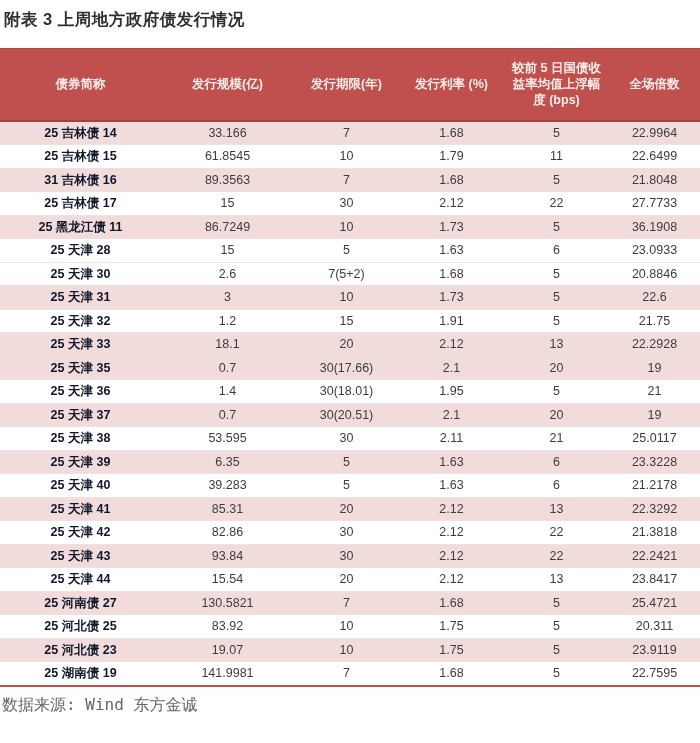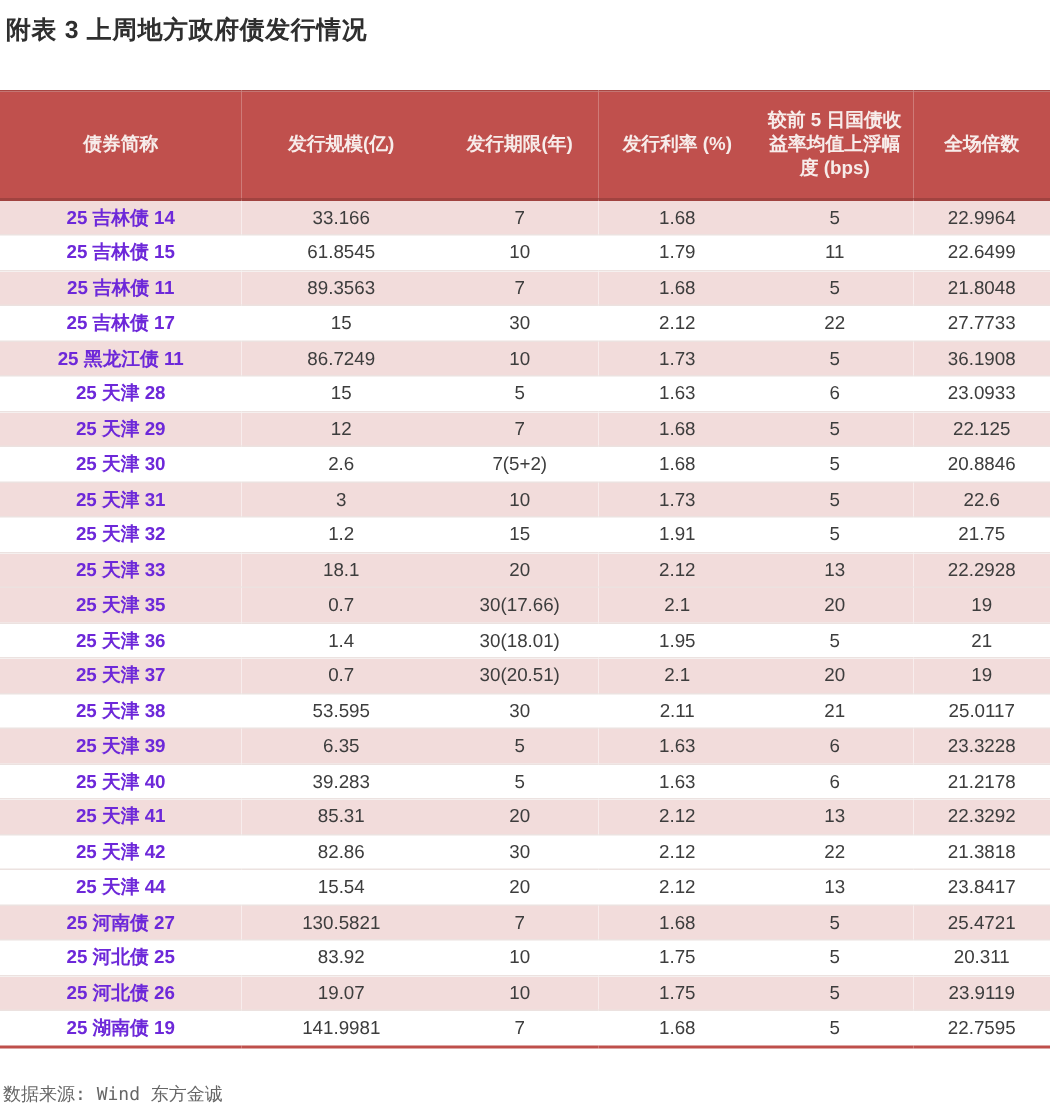--- a/index.html
+++ b/index.html
@@ -20,21 +20,21 @@
     color:var(--body-text);
     width:700px;
     height:743px;
     overflow:hidden;
   }
   .page-title{
     font-size:16.5px;
     font-weight:bold;
     color:var(--title-text);
     padding:9px 0 0 4px;
-    height:60px;
+    height:48px;
     letter-spacing:0.5px;
   }
   table.bond-table{
     width:700px;
     border-collapse:collapse;
     table-layout:fixed;
     border-top:1px solid #A84743;
     border-bottom:2px solid var(--table-bottom-border);
   }
   thead th{
@@ -55,26 +55,26 @@
     vertical-align:middle;
     height:22.5px;
     padding:0 3px;
     line-height:22.5px;
     color:var(--body-text);
     border-bottom:1px solid var(--row-divider);
     white-space:nowrap;
     overflow:hidden;
   }
   tbody tr.alt td{background:var(--alt-row-bg);}
-  tbody td.bond-name{font-weight:bold;color:#6d28d9;}
+  tbody td.bond-name{font-weight:bold;color:#0f172a;}
   .source-note{
     font-family:"DejaVu Sans Mono","Liberation Mono",monospace;
-    font-size:12px;
+    font-size:16px;
     color:var(--source-text);
-    padding:22px 0 0 2px;
+    padding:8px 0 0 2px;
   }
 </style>
 </head>
 <body>
 
 <div class="page">
   <div class="page-title">附表 3 上周地方政府债发行情况</div>
 
   <table class="bond-table">
     <colgroup>
@@ -106,21 +106,21 @@
         </tr>
         <tr>
           <td class="bond-name">25 吉林债 15</td>
           <td>61.8545</td>
           <td>10</td>
           <td>1.79</td>
           <td>11</td>
           <td>22.6499</td>
         </tr>
         <tr class="alt">
-          <td class="bond-name">25 吉林债 11</td>
+          <td class="bond-name">31 吉林债 16</td>
           <td>89.3563</td>
           <td>7</td>
           <td>1.68</td>
           <td>5</td>
           <td>21.8048</td>
         </tr>
         <tr>
           <td class="bond-name">25 吉林债 17</td>
           <td>15</td>
           <td>30</td>
@@ -136,28 +136,20 @@
           <td>5</td>
           <td>36.1908</td>
         </tr>
         <tr>
           <td class="bond-name">25 天津 28</td>
           <td>15</td>
           <td>5</td>
           <td>1.63</td>
           <td>6</td>
           <td>23.0933</td>
-        </tr>
-        <tr class="alt">
-          <td class="bond-name">25 天津 29</td>
-          <td>12</td>
-          <td>7</td>
-          <td>1.68</td>
-          <td>5</td>
-          <td>22.125</td>
         </tr>
         <tr>
           <td class="bond-name">25 天津 30</td>
           <td>2.6</td>
           <td>7(5+2)</td>
           <td>1.68</td>
           <td>5</td>
           <td>20.8846</td>
         </tr>
         <tr class="alt">
@@ -241,20 +233,28 @@
           <td>22.3292</td>
         </tr>
         <tr>
           <td class="bond-name">25 天津 42</td>
           <td>82.86</td>
           <td>30</td>
           <td>2.12</td>
           <td>22</td>
           <td>21.3818</td>
         </tr>
+        <tr class="alt">
+          <td class="bond-name">25 天津 43</td>
+          <td>93.84</td>
+          <td>30</td>
+          <td>2.12</td>
+          <td>22</td>
+          <td>22.2421</td>
+        </tr>
         <tr>
           <td class="bond-name">25 天津 44</td>
           <td>15.54</td>
           <td>20</td>
           <td>2.12</td>
           <td>13</td>
           <td>23.8417</td>
         </tr>
         <tr class="alt">
           <td class="bond-name">25 河南债 27</td>
@@ -266,21 +266,21 @@
         </tr>
         <tr>
           <td class="bond-name">25 河北债 25</td>
           <td>83.92</td>
           <td>10</td>
           <td>1.75</td>
           <td>5</td>
           <td>20.311</td>
         </tr>
         <tr class="alt">
-          <td class="bond-name">25 河北债 26</td>
+          <td class="bond-name">25 河北债 23</td>
           <td>19.07</td>
           <td>10</td>
           <td>1.75</td>
           <td>5</td>
           <td>23.9119</td>
         </tr>
         <tr>
           <td class="bond-name">25 湖南债 19</td>
           <td>141.9981</td>
           <td>7</td>

